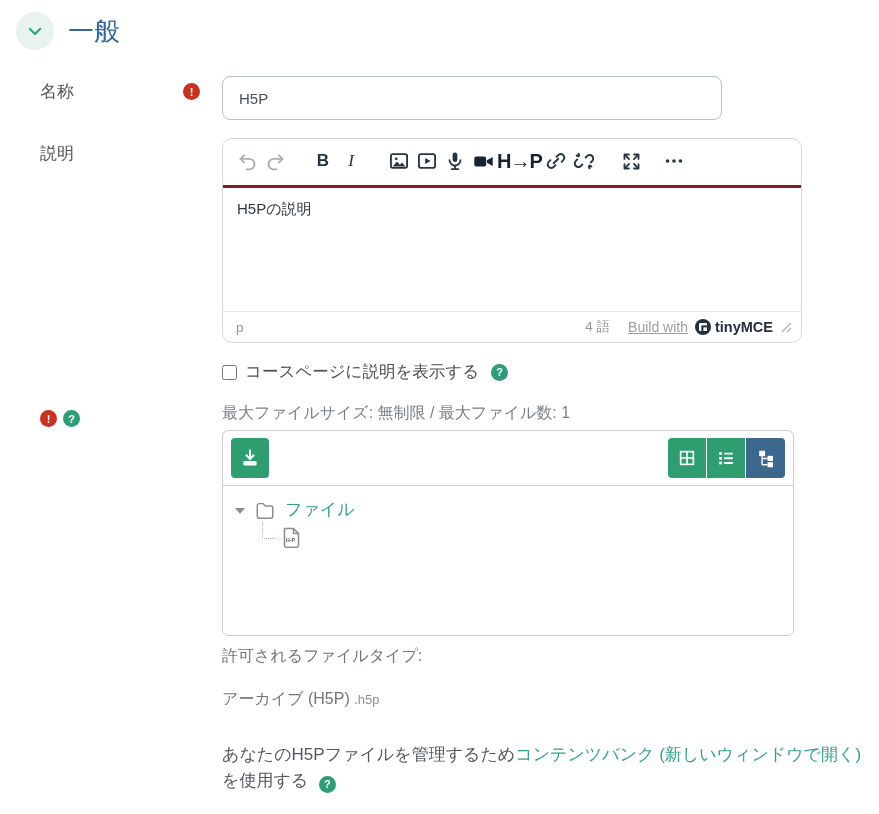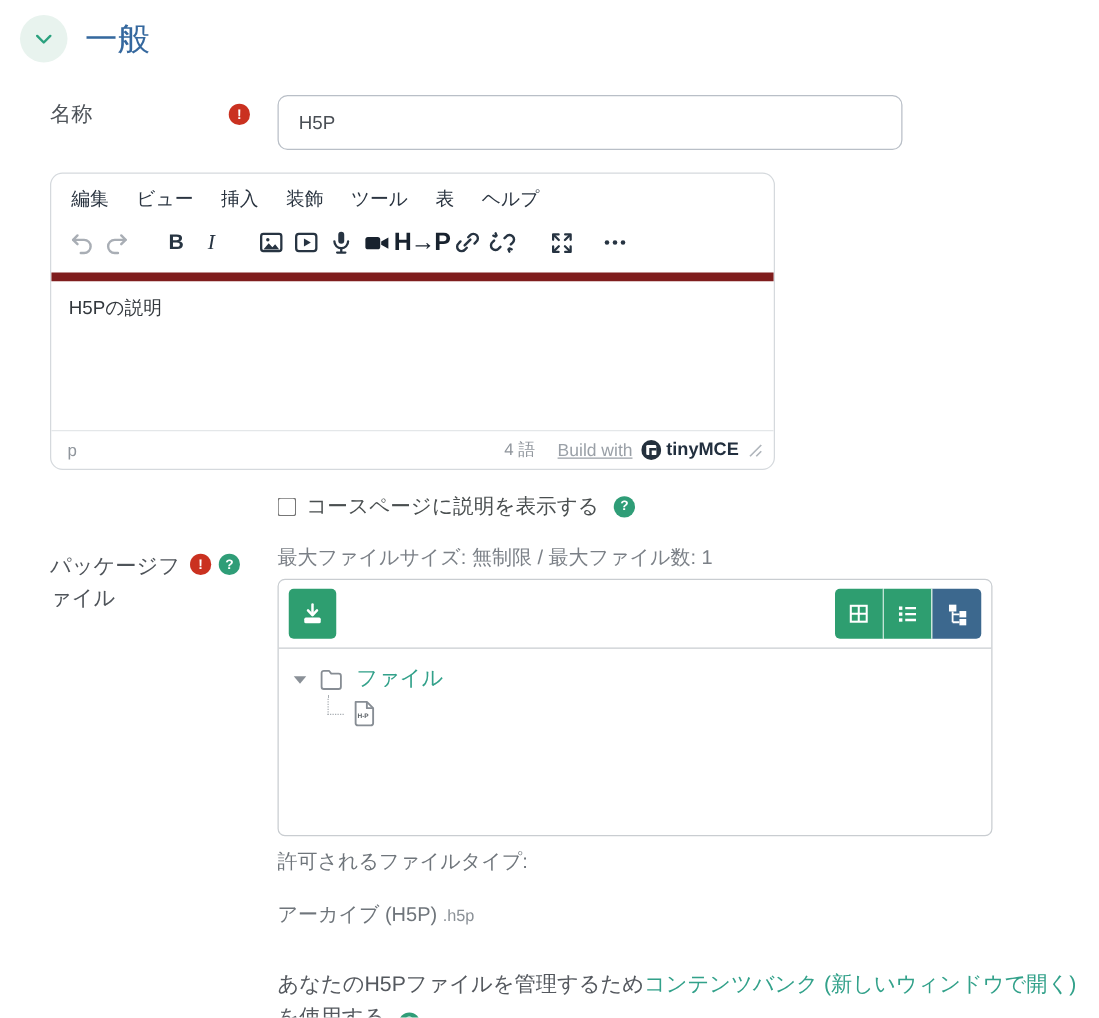--- a/index.html
+++ b/index.html
@@ -36,21 +36,21 @@
   .menubar { display:flex; gap:22px; padding:11px 16px 3px 16px; }
   .menu-item { font-size:15px; color:#2a3440; cursor:pointer; }
   .toolbar { display:flex; align-items:center; padding:9px 12px 11px 10px; }
   .tbtn { height:26px; min-width:28px; display:flex; align-items:center; justify-content:center; cursor:pointer; }
   .tbtn svg { display:block; }
   .tb-sep { width:14px; }
   .tb-sep-lg { width:20px; }
   .bold-glyph { font-size:17px; font-weight:700; color:#273442; }
   .italic-glyph { font-size:17px; font-style:italic; color:#273442; font-family:"Liberation Serif", serif; }
   .h5p-glyph { font-size:20px; font-weight:700; color:#18222e; letter-spacing:-1px; }
-  .edit-area { border-top:7px solid #7f1d1d; height:126px; padding:12px 14px; font-size:15px; color:#33383d; cursor:text; }
+  .edit-area { border-top:3px solid #7f1d1d; height:126px; padding:12px 14px; font-size:15px; color:#33383d; cursor:text; }
   .statusbar { border-top:1px solid #e4e7e9; height:31px; display:flex; align-items:center; padding:0 9px 0 13px;
     font-size:13.5px; color:#8f959c; }
   .sb-spacer { flex:1; }
   .sb-words { margin-right:18px; }
   .sb-buildwith { margin-right:7px; font-size:14px; color:#9aa0a7;text-decoration:underline; }
   .sb-brand { font-size:14.5px; font-weight:700; color:#222f3e; margin-left:4px; }
   .sb-grip { margin-left:8px; cursor:nwse-resize; }
 
   
   .row-checkbox { margin-left:182px; margin-top:18px; display:flex; align-items:center; gap:8px; }
@@ -113,31 +113,25 @@
       <div class="label-col">
         <span class="field-label">名称</span>
         <span class="icon-badges">
           <span class="badge required">!</span>
         </span>
       </div>
       <input class="text-input" type="text" value="H5P" style="">
     </div>
 
     <div class="form-row row-desc">
+      <div class="label-col">
+        <span class="field-label">説明</span>
+      </div>
 
       <div class="editor">
-        <div class="menubar">
-          <span class="menu-item">編集</span>
-          <span class="menu-item">ビュー</span>
-          <span class="menu-item">挿入</span>
-          <span class="menu-item">装飾</span>
-          <span class="menu-item">ツール</span>
-          <span class="menu-item">表</span>
-          <span class="menu-item">ヘルプ</span>
-        </div>
 
         <div class="toolbar">
           <span class="tbtn">
             <svg width="21" height="21" viewBox="0 0 24 24" fill="none" stroke="#a9aeb5" stroke-width="2.2" stroke-linecap="round" stroke-linejoin="round">
                 <path d="M8 5L4 9l4 4"></path>
                 <path d="M4 9h10a6 6 0 0 1 0 12h-3"></path>
               </svg>
           </span>
           <span class="tbtn">
             <svg width="21" height="21" viewBox="0 0 24 24" fill="none" stroke="#a9aeb5" stroke-width="2.2" stroke-linecap="round" stroke-linejoin="round">
@@ -235,21 +229,20 @@
     </div>
 
     <div class="row-checkbox">
       <input type="checkbox" style="">
       <span class="checkbox-label">コースページに説明を表示する</span>
       <span class="badge help">?</span>
     </div>
 
     <div class="form-row row-package">
       <div class="pkg-labelcol">
-        <span class="pkg-label">パッケージファイル</span>
         <span class="icon-badges">
           <span class="badge required">!</span>
           <span class="badge help">?</span>
         </span>
       </div>
 
       <div class="right-col">
         <div class="max-info">最大ファイルサイズ: 無制限 / 最大ファイル数: 1</div>
 
         <div class="fm">

